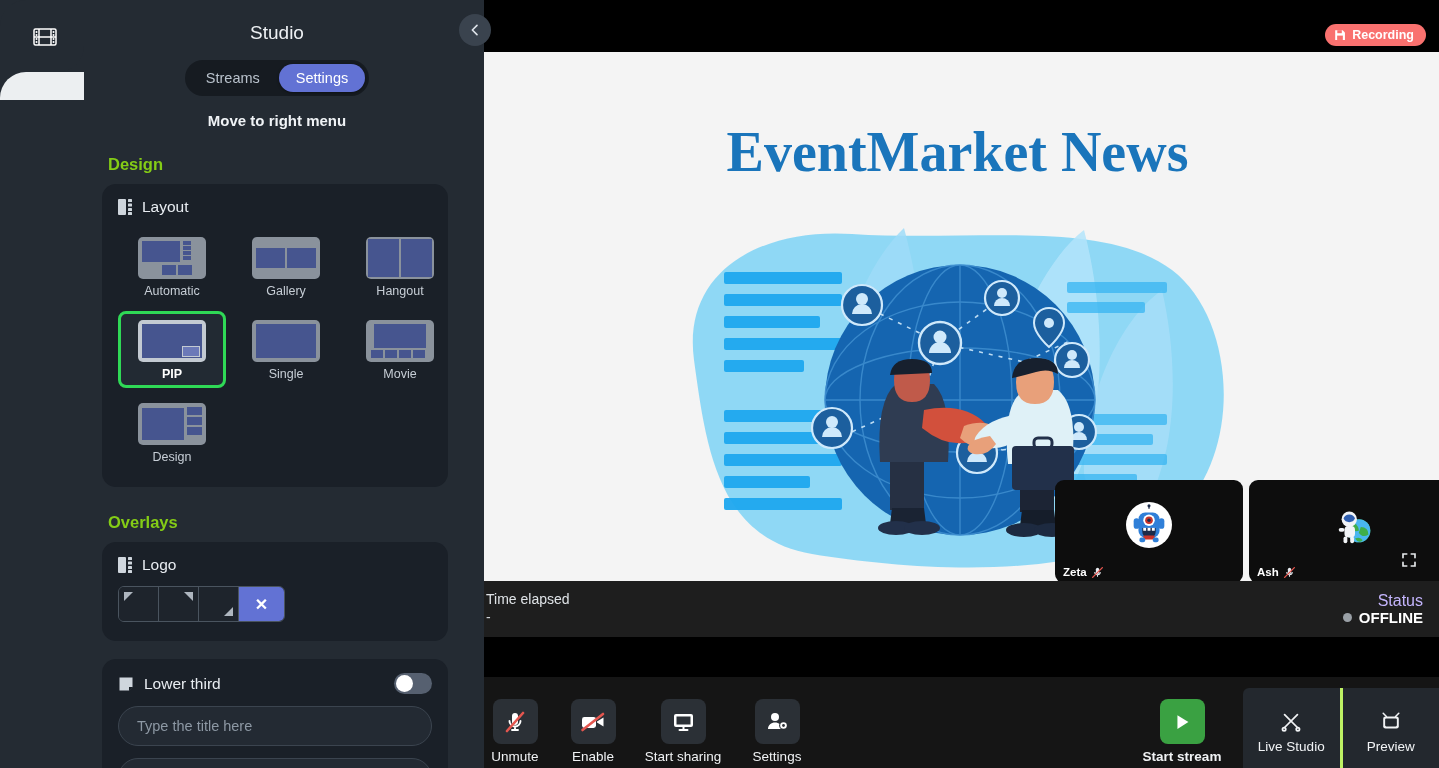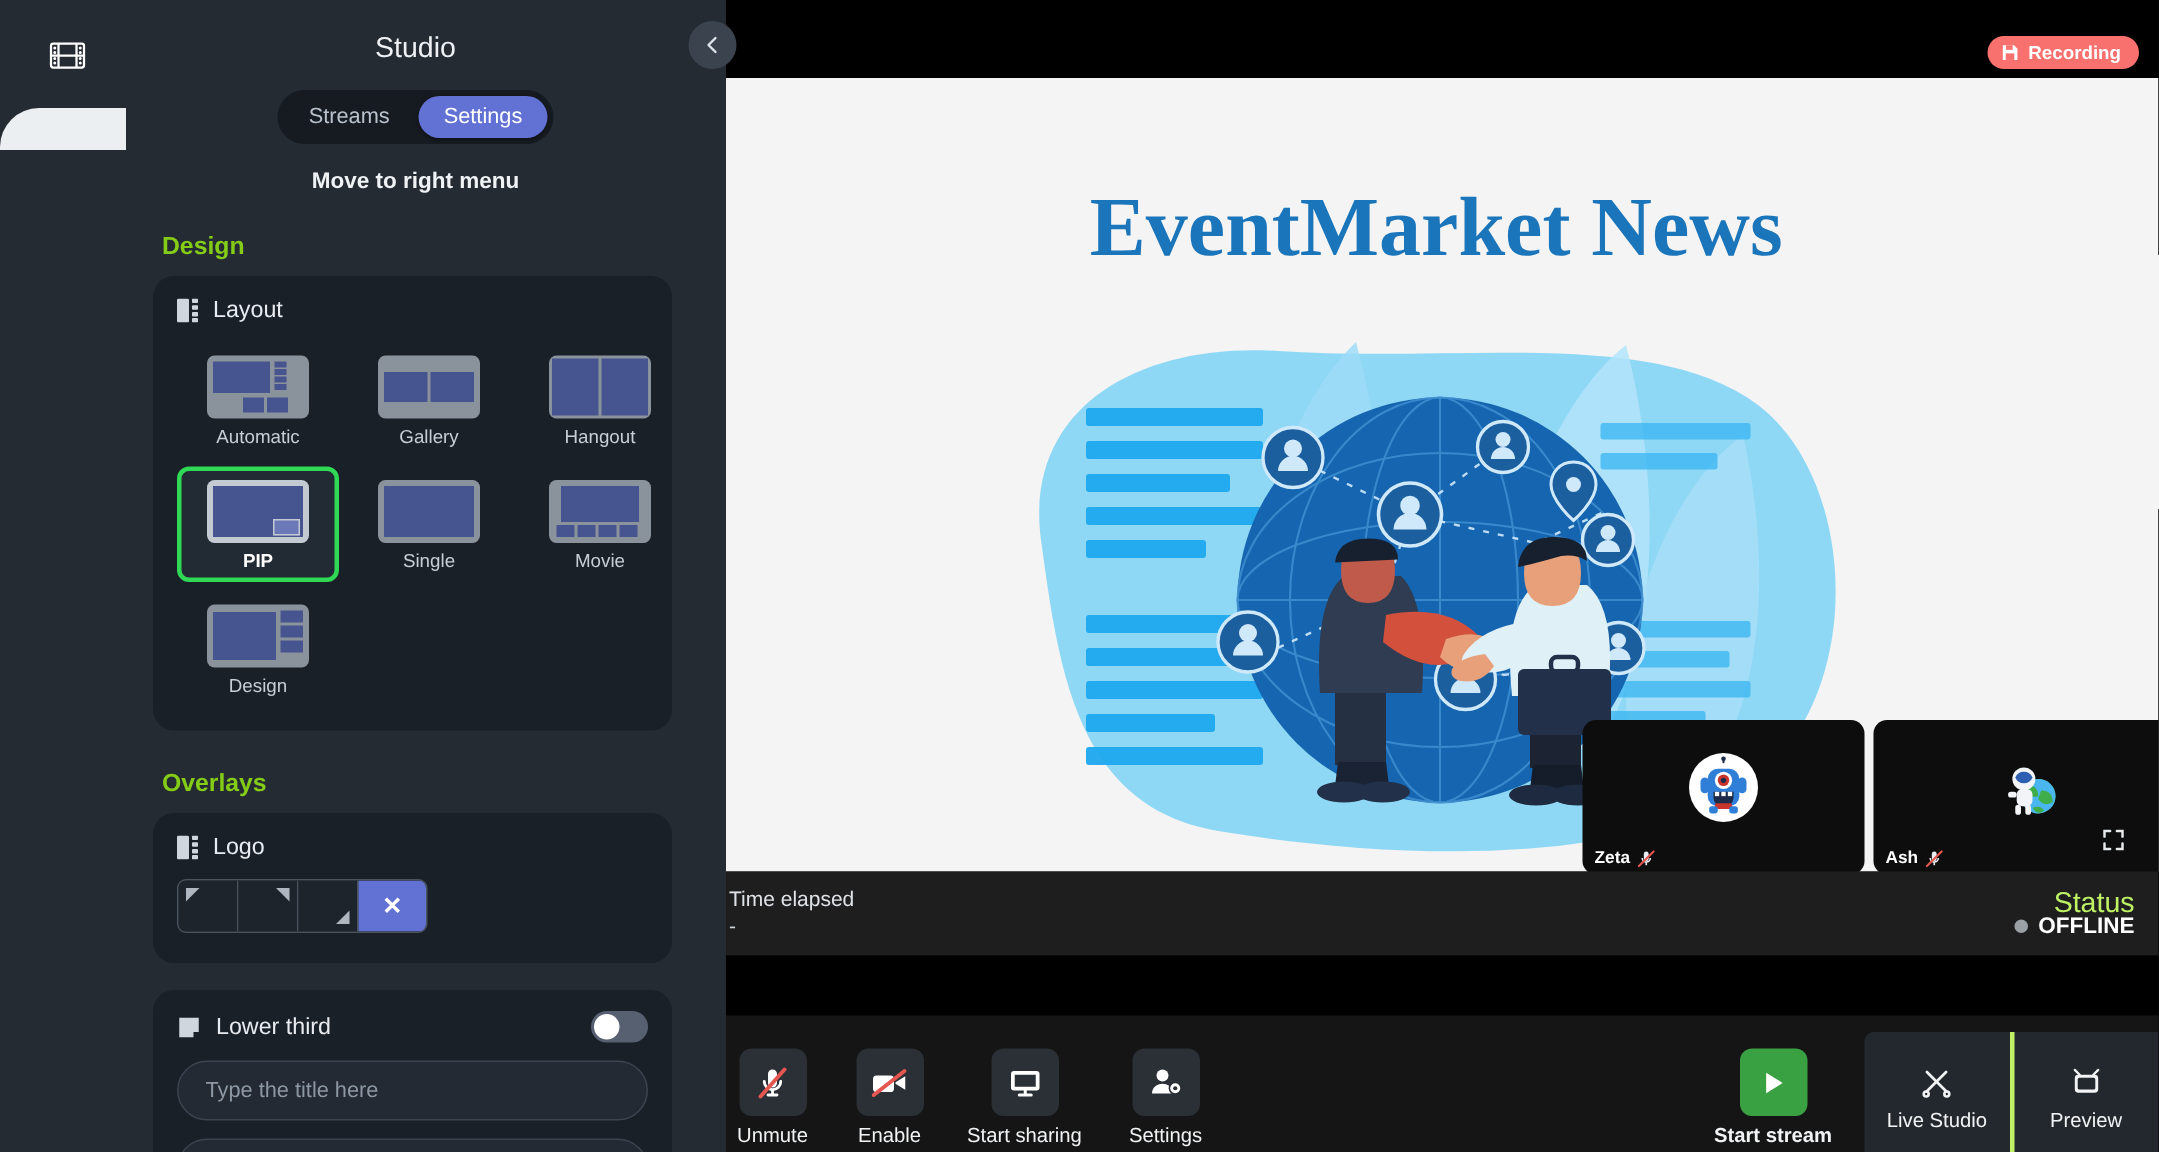--- a/index.html
+++ b/index.html
@@ -332,21 +332,21 @@
   }
 
   
   #infostrip {
     position: absolute; left: 470px; top: 581px;
     width: 969px; height: 56px;
     background: #1e1e1e;
   }
   #time-lbl { position: absolute; left: 16px; top: 10px; color: #dfe3e7; font-size: 14px; }
   #time-val { position: absolute; left: 16px; top: 28px; color: #cfd4d9; font-size: 14px; }
-  #status-lbl { position: absolute; right: 16px; top: 11px; color: #bef264; font-size: 19px; text-align: right; }
+  #status-lbl { position: absolute; right: 16px; top: 11px; color: #c4b5fd; font-size: 16px; text-align: right; }
   #status-row { position: absolute; right: 16px; top: 28px; display: flex; align-items: center; gap: 7px; }
   #status-dot { width: 9px; height: 9px; border-radius: 50%; background: #9aa0a6; }
   #status-val { color: #ffffff; font-size: 15px; font-weight: 700; }
 
   
   #band { position: absolute; left: 470px; top: 637px; width: 969px; height: 40px; background: #000; }
 
   
   #toolbar {
     position: absolute; left: 470px; top: 677px;

